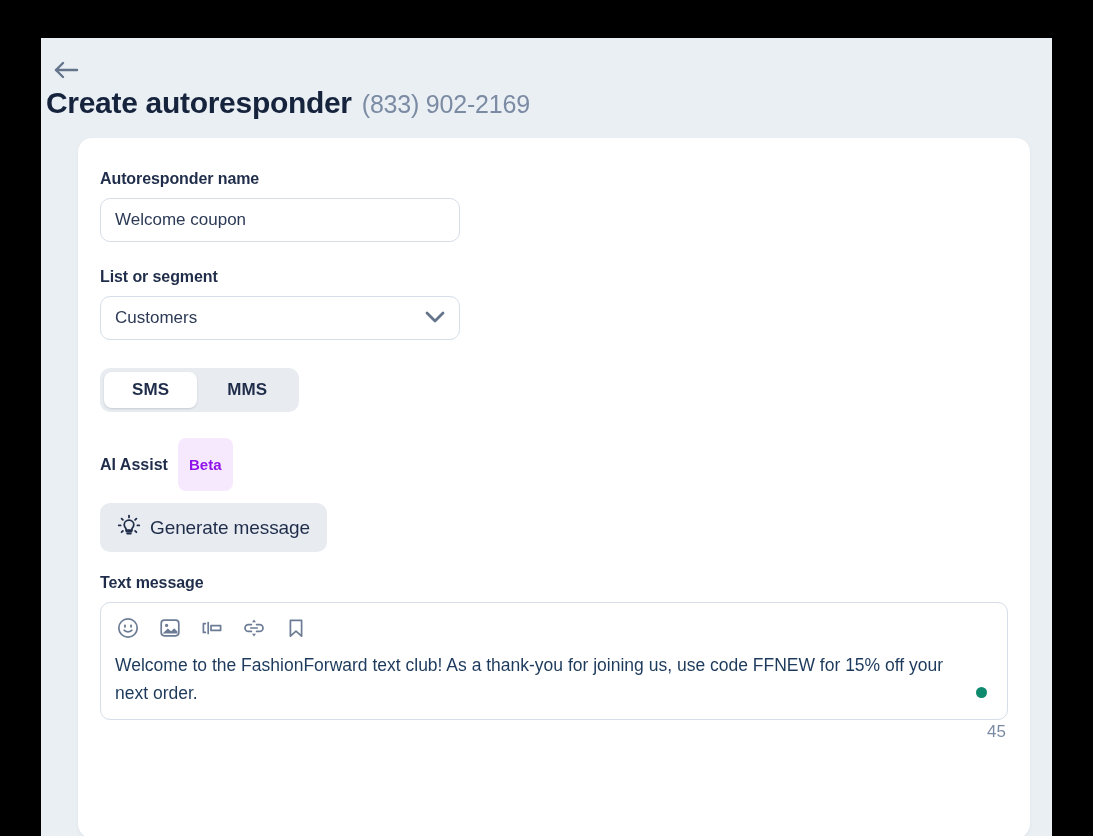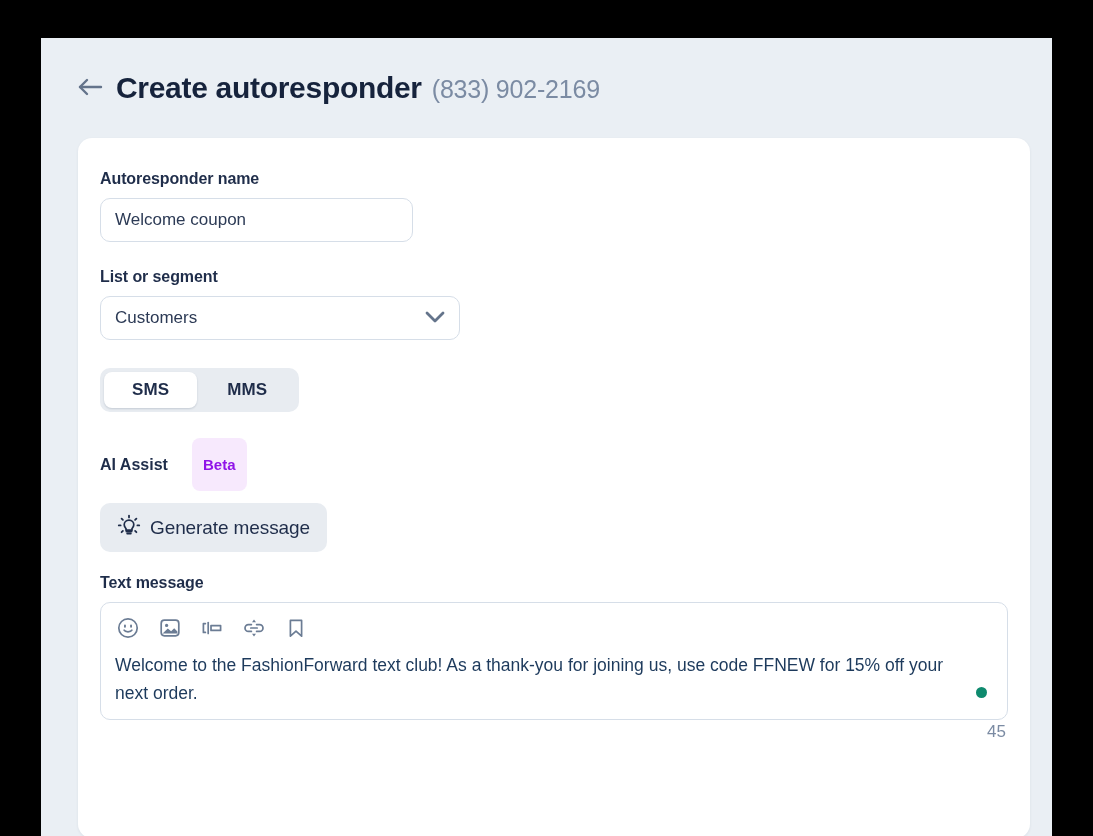--- a/index.html
+++ b/index.html
@@ -19,23 +19,23 @@
     top: 38px;
     width: 1011px;
     height: 798px;
     background: #eaeff4;
     overflow: hidden;
   }
 
   
   .page-header {
     display: flex;
-    align-items: center;
-    padding: 18px 0 0 29px;
+    padding: 18px 0 0 5px;
     height: 82px;
+    flex-direction: column;
   }
   .back-btn {
     width: 40px;
     height: 40px;
     display: flex;
     align-items: center;
     justify-content: center;
     border: none;
     background: transparent;
     cursor: pointer;
@@ -77,21 +77,21 @@
 
   .field-label {
     font-size: 16px;
     font-weight: bold;
     color: #1f2d4a;
     margin: 0 0 10px 0;
     letter-spacing: -0.1px;
   }
 
   .text-input {
-    width: 313px;
+    width: 360px;
     height: 44px;
     border: 1px solid #d6dee8;
     border-radius: 10px;
     padding: 0 14px;
     font-size: 17px;
     color: #2c3a55;
     font-family: "Liberation Sans", sans-serif;
     background: #fff;
     outline: none;
   }
@@ -148,21 +148,21 @@
   }
   .seg-item.active {
     background: #ffffff;
     box-shadow: 0 1px 2px rgba(20,40,70,0.16);
   }
 
   
   .ai-row {
     display: flex;
     align-items: center;
-    gap: 24px;
+    gap: 10px;
     margin-bottom: 12px;
   }
   .ai-label {
     font-size: 16px;
     font-weight: bold;
     color: #1f2d4a;
   }
   .beta-badge {
     background: #f7e9fd;
     color: #9013e8;

